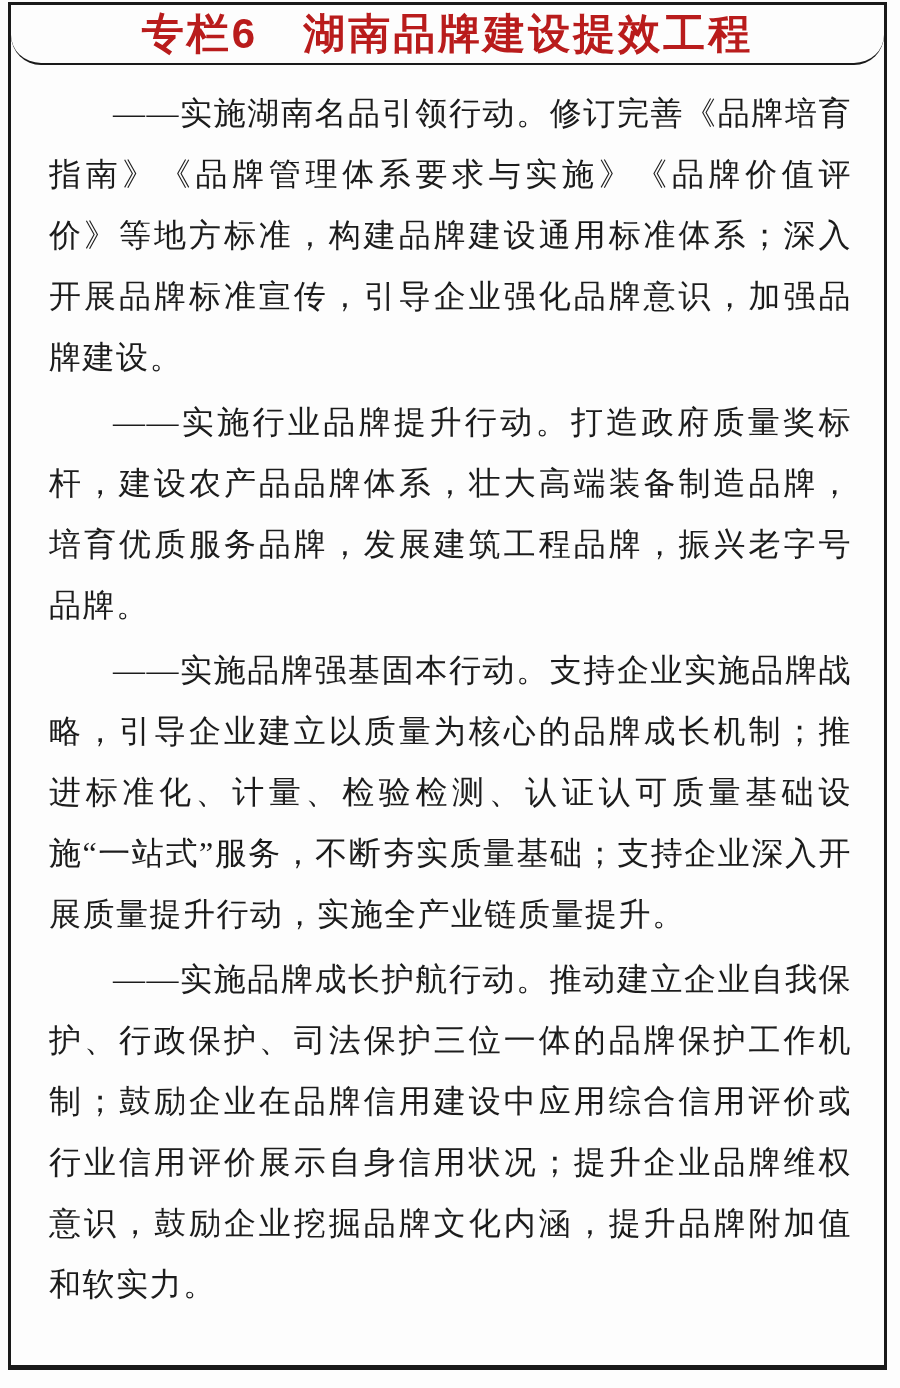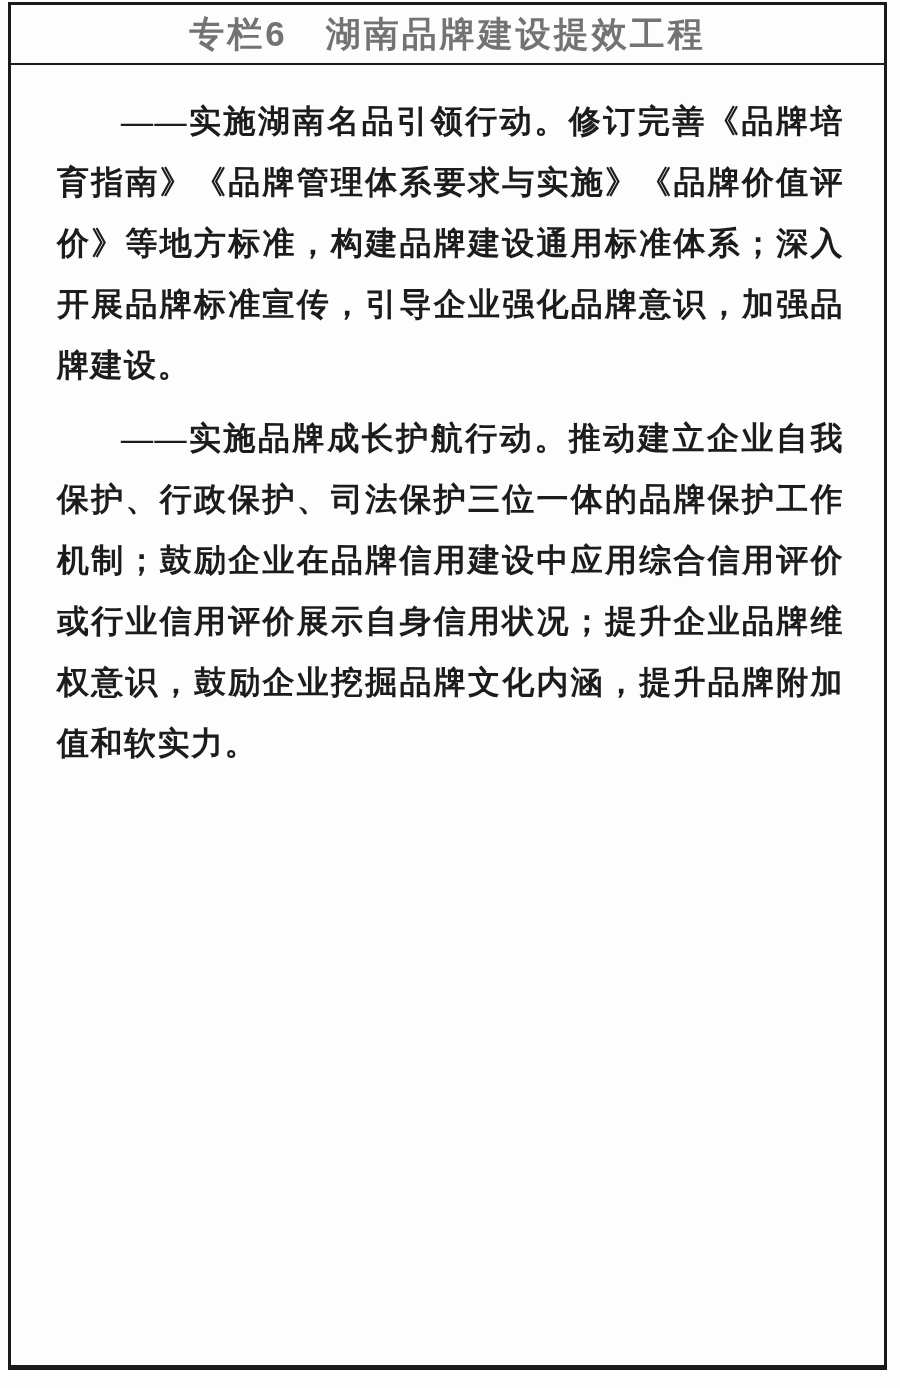--- a/index.html
+++ b/index.html
@@ -27,44 +27,46 @@
   }
   .box-title {
     height: 60px;
     box-sizing: border-box;
     border-bottom: 2px solid #1a1a1a;
     display: flex;
     align-items: center;
     justify-content: center;
     font-family: "Liberation Sans", "DejaVu Sans", sans-serif;
     font-weight: bold;
-    font-size: 35px;
+    font-size: 42px;
     letter-spacing: 3px;
-    color: #737373;
+    color: #b91c1c;
     white-space: pre;
+    border-radius: 30px;
   }
   .box-body {
     padding: 14px 28px 0 34px;
     font-family: "Liberation Serif", "DejaVu Serif", serif;
     font-size: 32px;
     line-height: 61px;
     letter-spacing: 1.5px;
     color: #1c1c1c;
     text-align: justify;
   }
   .box-body p {
-    margin: 12px;
+    margin: 4px;
     text-indent: 2em;
-    font-weight: bold;
   }
 </style>
 </head>
 <body>
 
 <div class="page">
   <div class="column-box">
     <div class="box-title">专栏6　湖南品牌建设提效工程</div>
     <div class="box-body">
       <p>——实施湖南名品引领行动。修订完善《品牌培育指南》《品牌管理体系要求与实施》《品牌价值评价》等地方标准，构建品牌建设通用标准体系；深入开展品牌标准宣传，引导企业强化品牌意识，加强品牌建设。</p>
+      <p>——实施行业品牌提升行动。打造政府质量奖标杆，建设农产品品牌体系，壮大高端装备制造品牌，培育优质服务品牌，发展建筑工程品牌，振兴老字号品牌。</p>
+      <p>——实施品牌强基固本行动。支持企业实施品牌战略，引导企业建立以质量为核心的品牌成长机制；推进标准化、计量、检验检测、认证认可质量基础设施“一站式”服务，不断夯实质量基础；支持企业深入开展质量提升行动，实施全产业链质量提升。</p>
       <p>——实施品牌成长护航行动。推动建立企业自我保护、行政保护、司法保护三位一体的品牌保护工作机制；鼓励企业在品牌信用建设中应用综合信用评价或行业信用评价展示自身信用状况；提升企业品牌维权意识，鼓励企业挖掘品牌文化内涵，提升品牌附加值和软实力。</p>
     </div>
   </div>
 </div>
 
 </body></html>

